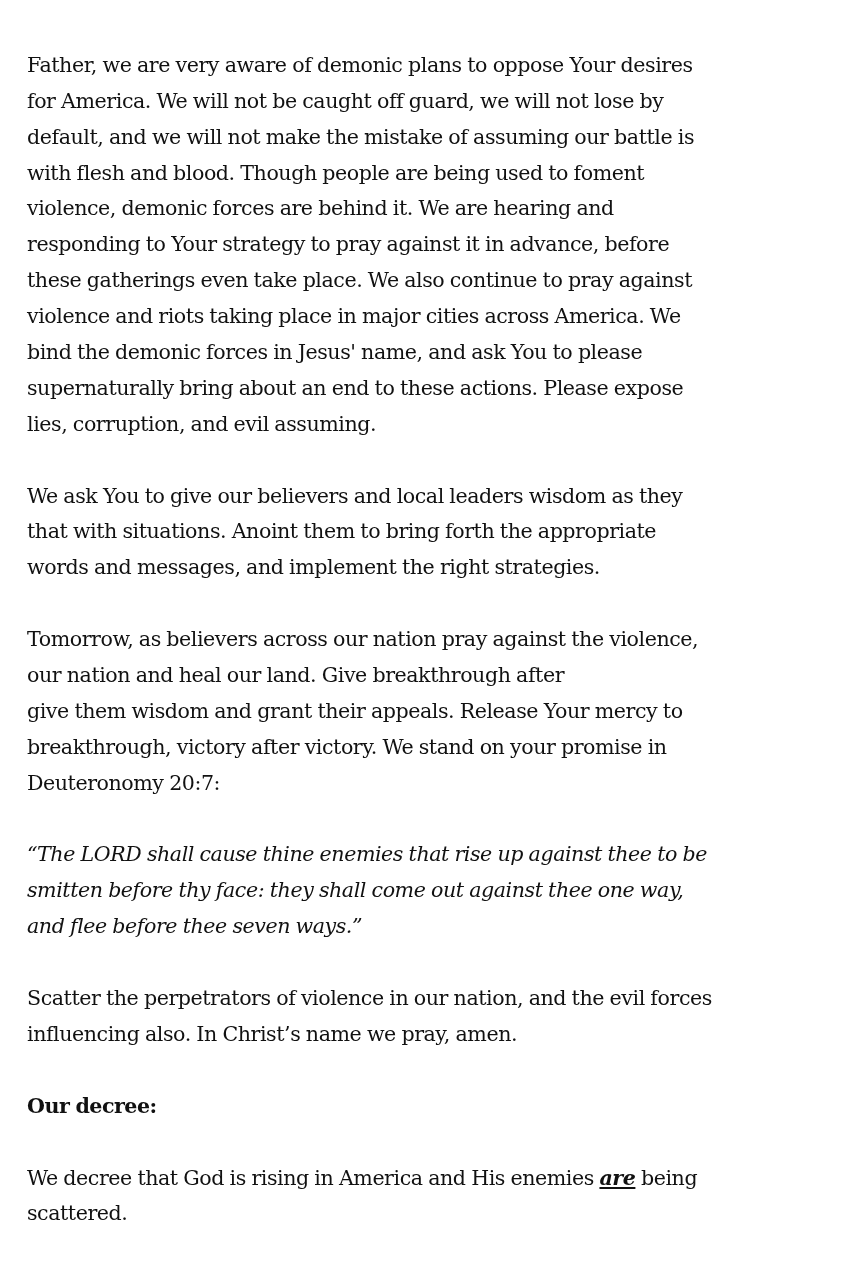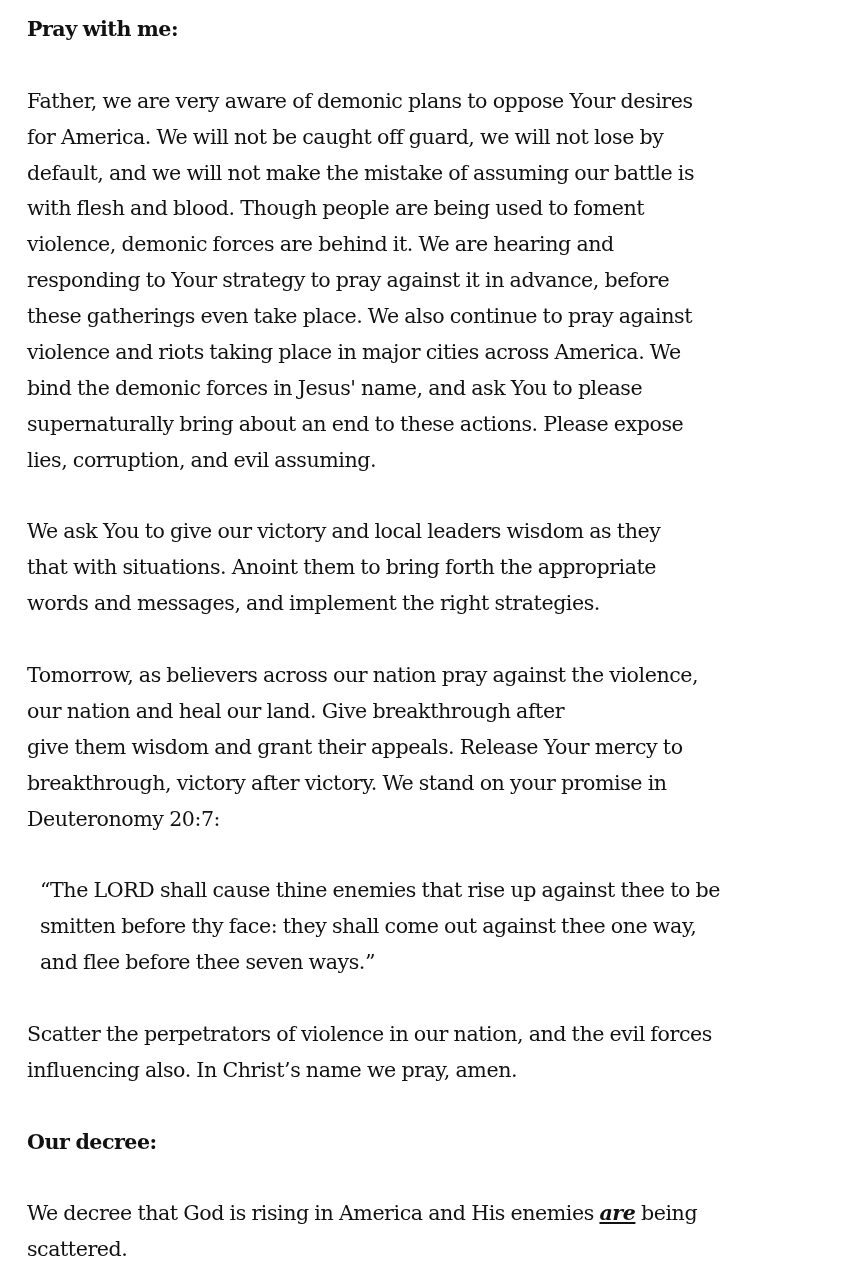--- a/index.html
+++ b/index.html
@@ -32,53 +32,52 @@
     }
     .heading {
       font-weight: bold;
       letter-spacing: -0.5px;
     }
     .blank {
       display: block;
       height: 35.9px;
     }
     .quote .line {
-      margin-left: 13px;
+      font-style: italic;
     }
     .emph {
       font-weight: bold;
       font-style: italic;
       text-decoration: underline;
     }
   </style>
 </head>
 <body>
 
 <div class="doc">
 
-  <span class="line heading">Pray with me:</span>
   <span class="blank"></span>
 
   <div>
     <span class="line">Father, we are very aware of demonic plans to oppose Your desires</span>
     <span class="line">for America. We will not be caught off guard, we will not lose by</span>
     <span class="line">default, and we will not make the mistake of assuming our battle is</span>
     <span class="line">with flesh and blood. Though people are being used to foment</span>
     <span class="line">violence, demonic forces are behind it. We are hearing and</span>
     <span class="line">responding to Your strategy to pray against it in advance, before</span>
     <span class="line">these gatherings even take place. We also continue to pray against</span>
     <span class="line">violence and riots taking place in major cities across America. We</span>
     <span class="line">bind the demonic forces in Jesus' name, and ask You to please</span>
     <span class="line">supernaturally bring about an end to these actions. Please expose</span>
     <span class="line">lies, corruption, and evil assuming.</span>
   </div>
   <span class="blank"></span>
 
   <div>
-    <span class="line">We ask You to give our victory and local leaders wisdom as they</span>
+    <span class="line">We ask You to give our believers and local leaders wisdom as they</span>
     <span class="line">that with situations. Anoint them to bring forth the appropriate</span>
     <span class="line">words and messages, and implement the right strategies.</span>
   </div>
   <span class="blank"></span>
 
   <div>
     <span class="line">Tomorrow, as believers across our nation pray against the violence,</span>
     <span class="line">our nation and heal our land. Give breakthrough after</span>
     <span class="line">give them wisdom and grant their appeals. Release Your mercy to</span>
     <span class="line">breakthrough, victory after victory. We stand on your promise in</span>

